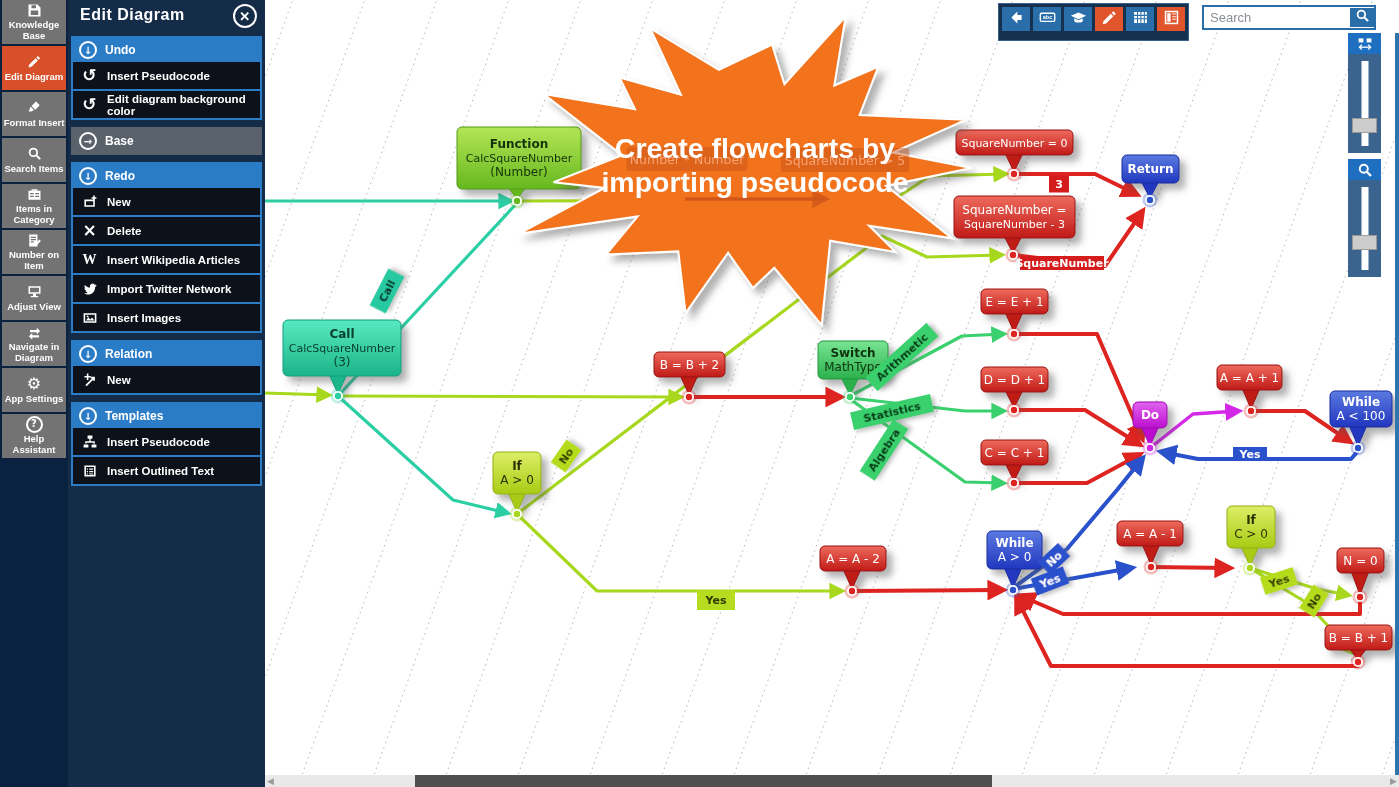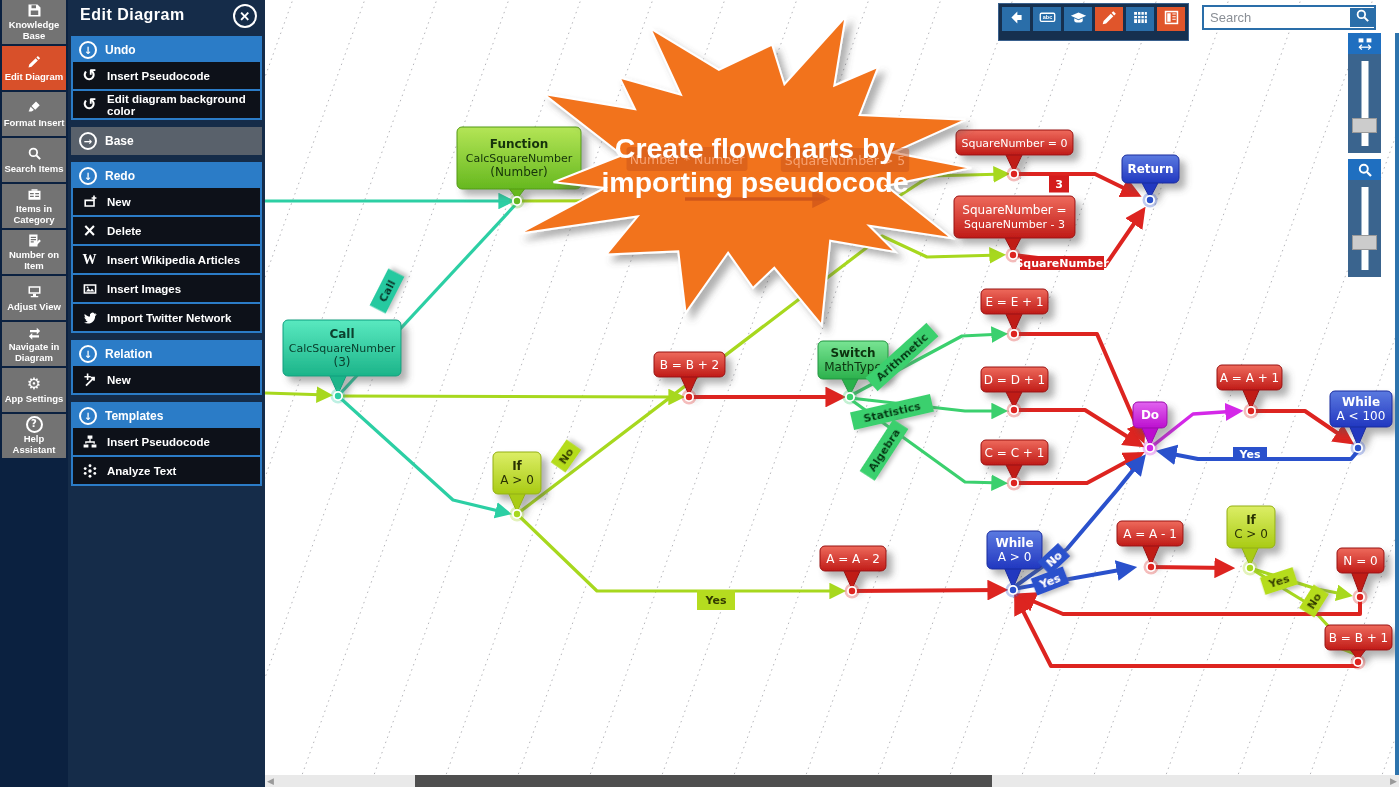--- a/index.html
+++ b/index.html
@@ -555,34 +555,34 @@
             </div>
             <div class="row">
               <span class="ric">
                 <span class="wserif">W</span>
               </span>
               <span>Insert Wikipedia Articles</span>
             </div>
             <div class="row">
               <span class="ric">
                 <svg viewBox="0 0 20 20">
+                  <path fill="#fff" d="M18 5c-.6.3-1.2.4-1.8.5.7-.4 1.1-1 1.4-1.7-.6.4-1.3.6-2 .8A3.2 3.2 0 0 0 10 7.5c0 .3 0 .5.1.7C7.4 8.1 5.1 6.8 3.5 4.9c-.3.5-.4 1-.4 1.6 0 1.1.5 2.1 1.4 2.7-.5 0-1-.2-1.4-.4 0 1.6 1.1 2.9 2.6 3.2-.3.1-.6.1-.9.1l-.6-.1c.4 1.3 1.6 2.2 3 2.3a6.4 6.4 0 0 1-4.7 1.3A9 9 0 0 0 7.4 17c5.8 0 9-4.8 9-9v-.4c.6-.5 1.2-1 1.6-1.6z"></path>
+                </svg>
+              </span>
+              <span>Import Twitter Network</span>
+            </div>
+            <div class="row">
+              <span class="ric">
+                <svg viewBox="0 0 20 20">
                   <path fill-rule="evenodd" fill="#fff" d="M2 4h16v12H2z M4 6h12v8H4z"></path>
                   <path fill="#fff" d="M5 13l3-4 2.5 3 2-2.5 3 3.5z"></path>
                   <circle cx="7" cy="8" r="1.2" fill="#fff"></circle>
                 </svg>
               </span>
               <span>Insert Images</span>
-            </div>
-            <div class="row">
-              <span class="ric">
-                <svg viewBox="0 0 20 20">
-                  <path fill="#fff" d="M18 5c-.6.3-1.2.4-1.8.5.7-.4 1.1-1 1.4-1.7-.6.4-1.3.6-2 .8A3.2 3.2 0 0 0 10 7.5c0 .3 0 .5.1.7C7.4 8.1 5.1 6.8 3.5 4.9c-.3.5-.4 1-.4 1.6 0 1.1.5 2.1 1.4 2.7-.5 0-1-.2-1.4-.4 0 1.6 1.1 2.9 2.6 3.2-.3.1-.6.1-.9.1l-.6-.1c.4 1.3 1.6 2.2 3 2.3a6.4 6.4 0 0 1-4.7 1.3A9 9 0 0 0 7.4 17c5.8 0 9-4.8 9-9v-.4c.6-.5 1.2-1 1.6-1.6z"></path>
-                </svg>
-              </span>
-              <span>Import Twitter Network</span>
             </div>
           </div>
         </div>
         <div class="group">
           <div class="group-header">
             <span><span class="circ-ic gh-ic">↓</span></span>
             <span>Relation</span>
           </div>
           <div class="rows">
             <div class="row">
@@ -607,30 +607,25 @@
               <span class="ric">
                 <svg viewBox="0 0 20 20">
                   <path fill="#fff" d="M7 2h6v4H7z M2 13h6v4H2z M12 13h6v4h-6z M9.2 6h1.6v3.2H16v3h-1.6v-1.4H5.6V12H4V9.2h5.2z"></path>
                 </svg>
               </span>
               <span>Insert Pseudocode</span>
             </div>
             <div class="row">
               <span class="ric">
                 <svg viewBox="0 0 20 20">
-                  <circle cx="10" cy="10" r="2.2" fill="#fff"></circle>
-                  <circle cx="10" cy="3.5" r="1.8" fill="#fff"></circle>
-                  <circle cx="16" cy="7" r="1.8" fill="#fff"></circle>
-                  <circle cx="16" cy="13" r="1.8" fill="#fff"></circle>
-                  <circle cx="10" cy="16.5" r="1.8" fill="#fff"></circle>
-                  <circle cx="4" cy="13" r="1.8" fill="#fff"></circle>
-                  <circle cx="4" cy="7" r="1.8" fill="#fff"></circle>
+                  <path fill-rule="evenodd" fill="#fff" d="M3 3h14v14H3z M5 5h10v10H5z"></path>
+                  <path fill="#fff" d="M6 7h1.5v1.5H6z M9 7h5v1.5H9z M6 10h1.5v1.5H6z M9 10h5v1.5H9z M6 13h1.5v1.5H6z M9 13h5v1.5H9z"></path>
                 </svg>
               </span>
-              <span>Analyze Text</span>
+              <span>Insert Outlined Text</span>
             </div>
           </div>
         </div>
       </div>
   </aside>
 
   <div id="toolbar">
       <div class="tb-btn">
         <span><svg viewBox="0 0 20 20">
             <path fill="#fff" d="M11 3L4 10l7 7v-4h5V7h-5z"></path>

